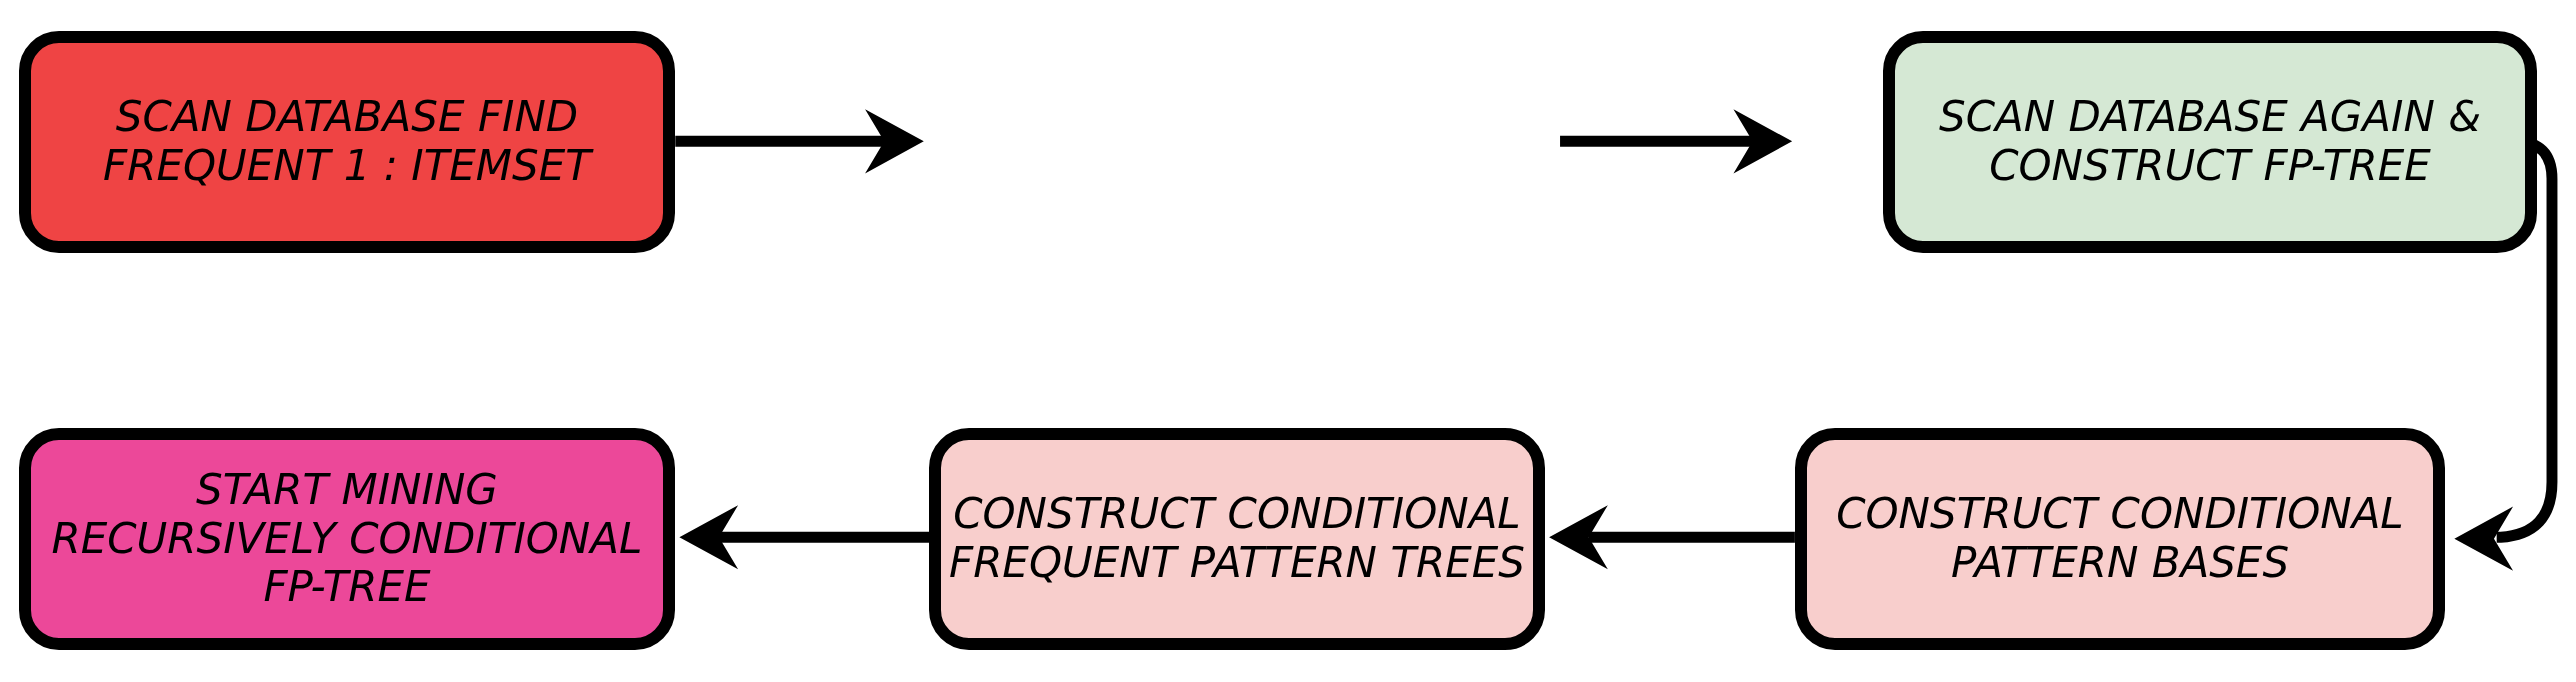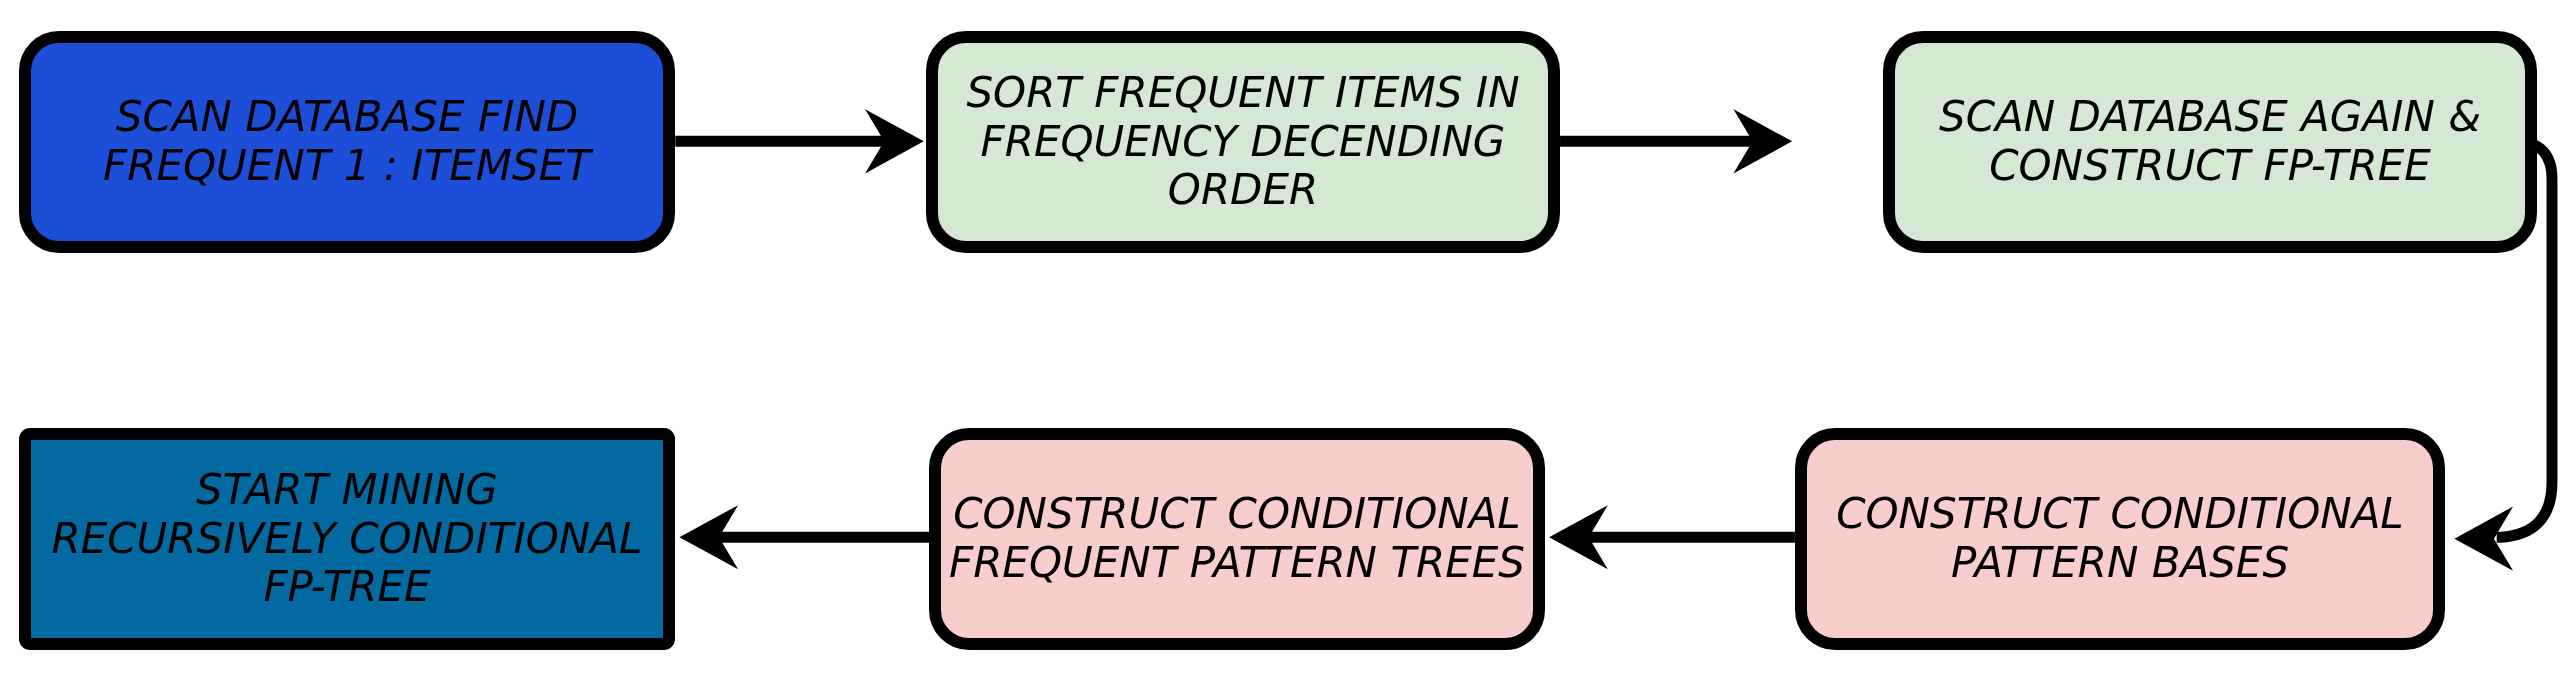--- a/index.html
+++ b/index.html
@@ -71,37 +71,32 @@
       <line class="edge-line" x1="2628" y1="787" x2="2326" y2="787"></line>
       <path class="edge-head" d="M2268,787 L2354,740 L2326,787 L2354,834 Z"></path>
     </g>
 
     <g>
       <line class="edge-line" x1="1360" y1="787" x2="1050" y2="787"></line>
       <path class="edge-head" d="M994,787 L1080,740 L1052,787 L1080,834 Z"></path>
     </g>
   </svg>
 
-  <div class="node" id="n1" style="background: #1d4ed8;">
+  <div class="node" id="n1" style="background: #ef4444;">
     <span class="label">SCAN DATABASE FIND
 FREQUENT 1 : ITEMSET</span>
   </div>
 
-  <div class="node" id="n2" style="background: rgb(213, 232, 212);">
-    <span class="label">SORT FREQUENT ITEMS IN
-FREQUENCY DECENDING
-ORDER</span>
-  </div>
 
   <div class="node" id="n3" style="background: rgb(213, 232, 212);">
     <span class="label">SCAN DATABASE AGAIN &amp;
 CONSTRUCT FP-TREE</span>
   </div>
 
-  <div class="node" id="n4" style="background: #0369a1; border-radius: 11px;">
+  <div class="node" id="n4" style="background: #ec4899;">
     <span class="label">START MINING
 RECURSIVELY CONDITIONAL
 FP-TREE</span>
   </div>
 
   <div class="node" id="n5" style="background: rgb(248, 206, 204);">
     <span class="label">CONSTRUCT CONDITIONAL
 FREQUENT PATTERN TREES</span>
   </div>
 

